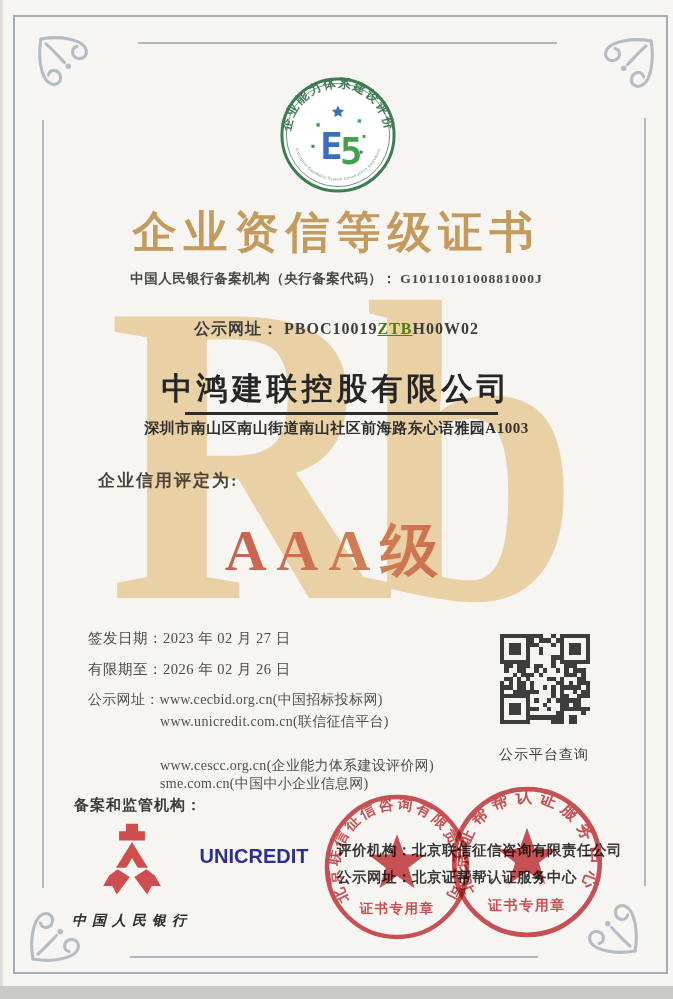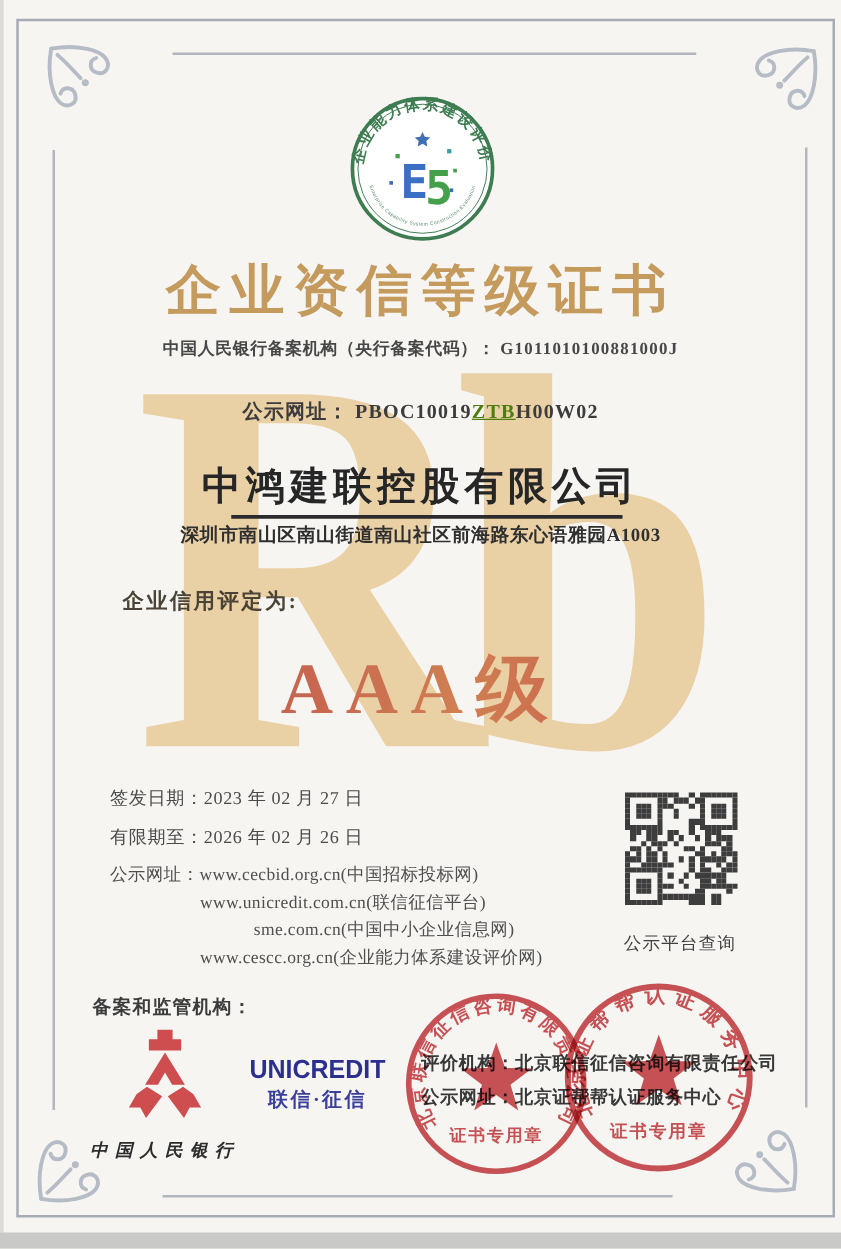--- a/index.html
+++ b/index.html
@@ -61,21 +61,21 @@
     background:linear-gradient(90deg,#b5444d 0%,#c96a50 40%,#d07f52 55%,#bf3a44 100%);
     -webkit-background-clip:text;background-clip:text;-webkit-text-fill-color:transparent;}
 
   .kv{position:absolute;font-size:14.5px;color:#4b4b4b;letter-spacing:.5px;}
   .kv b{font-weight:400;}
   .row-issue{left:88px;top:629px;}
   .row-valid{left:88px;top:660px;}
   .url-line{position:absolute;font-size:14px;color:#4f4f4f;letter-spacing:.3px;}
   .u0{left:88px;top:691px;}
   .u1{left:160px;top:713px;}
-  .u2{left:160px;top:735px;margin-left:43px;}
+  .u2{left:160px;top:775px;}
   .u3{left:160px;top:757px;}
 
   .qr{position:absolute;left:500px;top:634px;width:90px;height:90px;
     display:grid;grid-template-rows:repeat(21,1fr);grid-template-columns:repeat(21,1fr);}
   .qr i{background:#3d3d3d;display:block;}
   .qr-caption{position:absolute;left:468px;top:746px;width:152px;text-align:center;
     font-size:14px;color:#3f3f3f;letter-spacing:1px;}
 
   .registry-label{position:absolute;left:74px;top:796px;
     font-size:15px;font-weight:700;color:#3c3c3c;letter-spacing:1px;}
@@ -452,21 +452,20 @@
       <path d="M42,2 h16 v10 h9 v12 h-34 v-12 h9 z"></path>
       <path d="M50,26 L71,60 H57.5 L50,47 L42.5,60 H29 Z"></path>
       <path d="M31,62 L47,72 L30,95 L24,84 H12 L20,70 Z"></path>
       <path d="M69,62 L80,70 L88,84 H76 L70,95 L53,72 Z"></path>
     </g>
   </svg>
   <div class="pboc-caption">中国人民银行</div>
 
   <div class="unicredit">
     <div class="en">UNICREDIT</div>
-    <div class="zh">联信·征信</div>
   </div>
 
   <div class="agency l1">
     <span>评价机构：</span><span>北京联信征信咨询有限责任公司</span>
   </div>
   <div class="agency l2">
     <span>公示网址：</span><span>北京证帮帮认证服务中心</span>
   </div>
 
   <svg class="seal seal1" viewBox="0 0 150 150">

